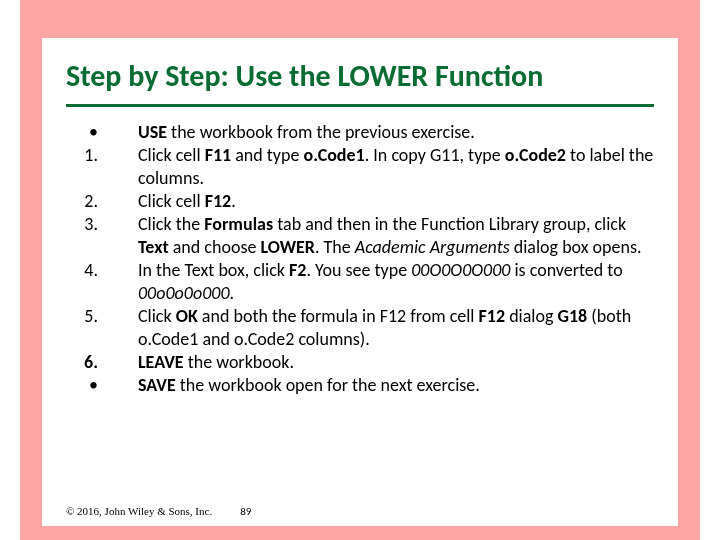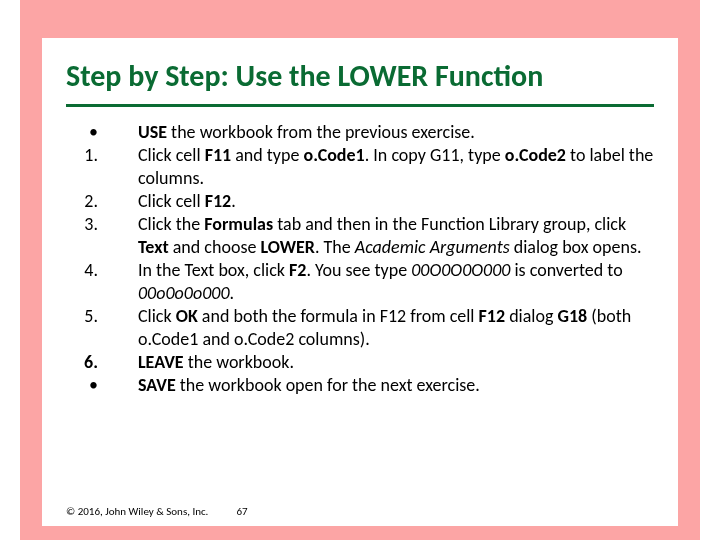--- a/index.html
+++ b/index.html
@@ -54,21 +54,21 @@
   .footer {
     position: absolute;
     left: 24px;
     right: 24px;
     bottom: 8px;
     font-size: 11px;
     color: #000;
     display: flex;
     align-items: baseline;
   }
-  .footer-left { flex: 0 0 auto; padding-right: 28px; }
+  .footer-left { flex: 0 0 auto; padding-right: 28px; font-family: Liberation Serif, serif; }
   .footer-mid  { flex: 1; }
   .footer-right{ flex: 0 0 auto; }
 </style>
 </head>
 <body>
 
 <div class="slide">
   <div class="inner">
     <div class="title">Step by Step: Use the LOWER Function</div>
     <div class="content" id="content">
@@ -100,16 +100,16 @@
           <div class="marker b">6.</div>
           <div class="txt"><span class="b">LEAVE</span><span> the workbook.</span></div>
         </div>
         <div class="row">
           <div class="marker">•</div>
           <div class="txt"><span class="b">SAVE</span><span> the workbook open for the next exercise.</span></div>
         </div>
       </div>
     <div class="footer">
       <span class="footer-left">© 2016, John Wiley &amp; Sons, Inc.</span>
-      <span class="footer-right">67</span>
+      <span class="footer-right">89</span>
     </div>
   </div>
 </div>
 
 </body></html>

